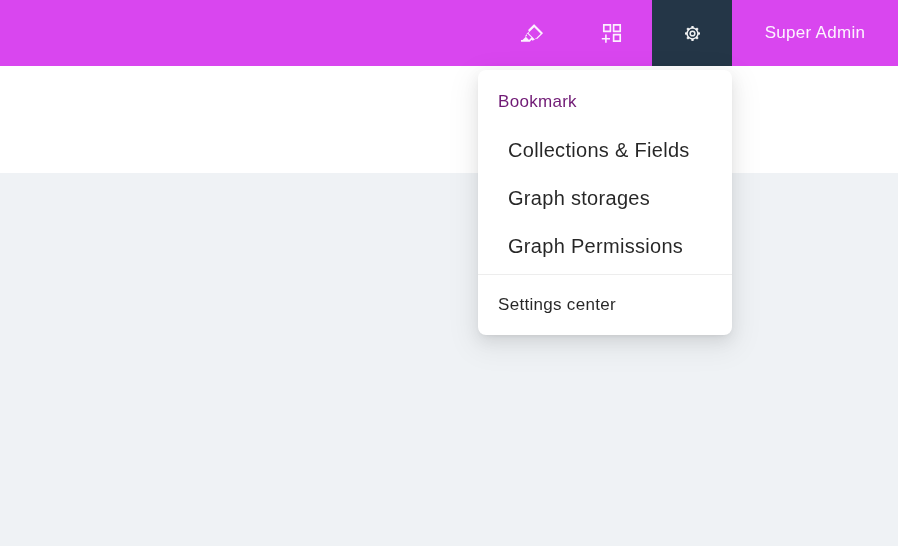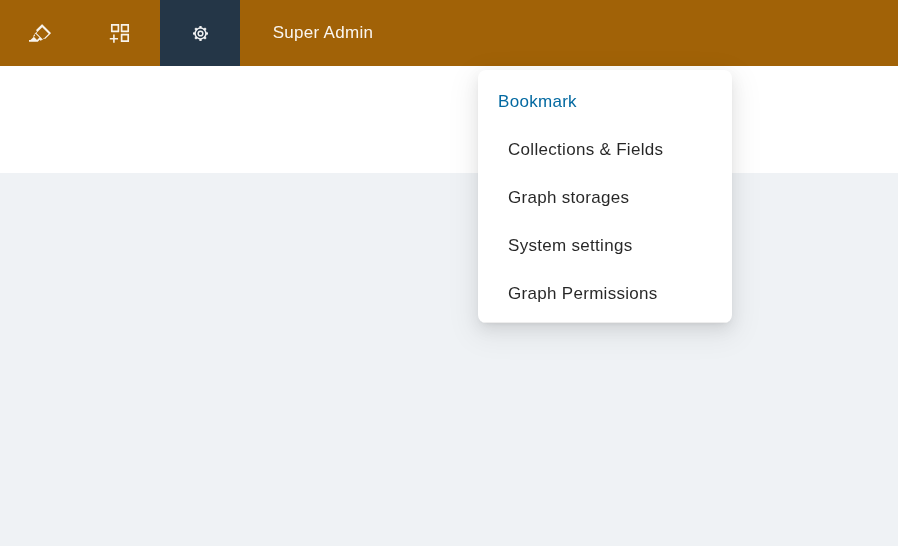--- a/index.html
+++ b/index.html
@@ -13,22 +13,23 @@
     width: 898px;
     height: 546px;
     background: #eff2f5;
     overflow: hidden;
   }
   
   .header {
     position: absolute;
     top: 0; left: 0; right: 0;
     height: 66px;
-    background: #a16207;
+    background: #d946ef;
     display: flex;
+    justify-content: flex-end;
     align-items: stretch;
   }
   .hbtn {
     width: 80px;
     height: 66px;
     display: flex;
     align-items: center;
     justify-content: center;
     cursor: pointer;
     color: rgba(255,255,255,0.92);
@@ -74,30 +75,30 @@
       0 3px 6px -4px rgba(0,0,0,0.12),
       0 9px 28px 8px rgba(0,0,0,0.05);
     overflow: hidden;
   }
   .menu-top { padding: 8px 0 4px 0; }
   .group-title {
     height: 48px;
     line-height: 48px;
     padding: 0 20px;
     font-size: 17px;
-    color: #0369a1;
+    color: #701a75;
     letter-spacing: 0.3px;
     cursor: default;
     white-space: nowrap;
   }
   .menu-item {
     height: 48px;
     line-height: 48px;
     padding: 0 12px 0 30px;
-    font-size: 17px;
+    font-size: 20px;
     color: rgba(0,0,0,0.85);
     letter-spacing: 0.3px;
     cursor: pointer;
     white-space: nowrap;
   }
   .menu-divider {
     height: 1px;
     background: #ededed;
   }
   .menu-footer {
@@ -163,19 +164,19 @@
 
   <div class="subheader"></div>
 
   <div class="content"></div>
 
   <div class="dropdown">
     <div class="menu-top">
       <div class="group-title">Bookmark</div>
       <div class="menu-item">Collections &amp; Fields</div>
       <div class="menu-item">Graph storages</div>
-      <div class="menu-item">System settings</div>
       <div class="menu-item">Graph Permissions</div>
     </div>
     <div class="menu-divider"></div>
+    <div class="menu-footer">Settings center</div>
   </div>
 
 </div>
 
 </body></html>

